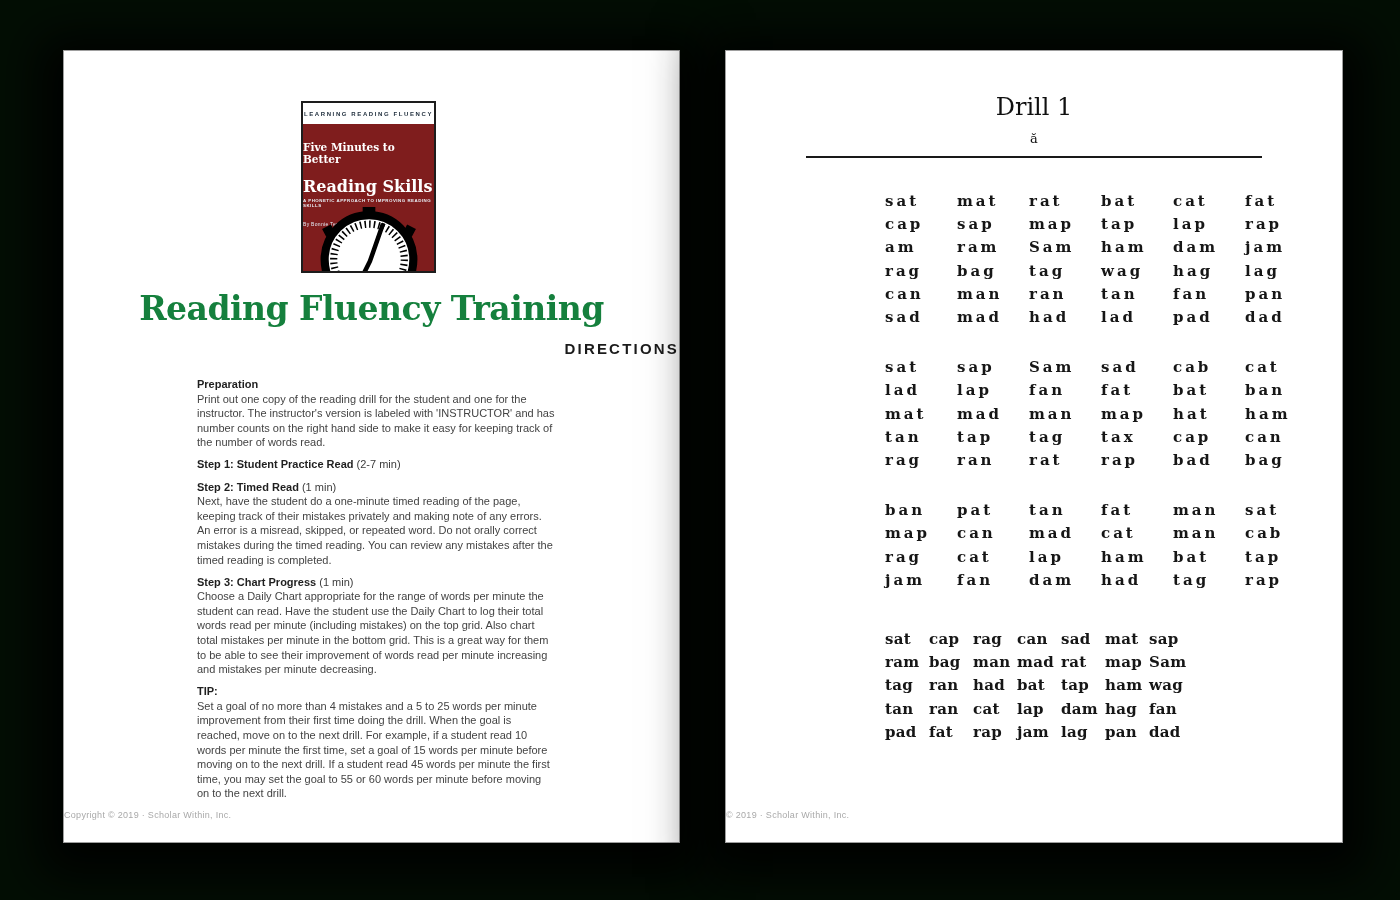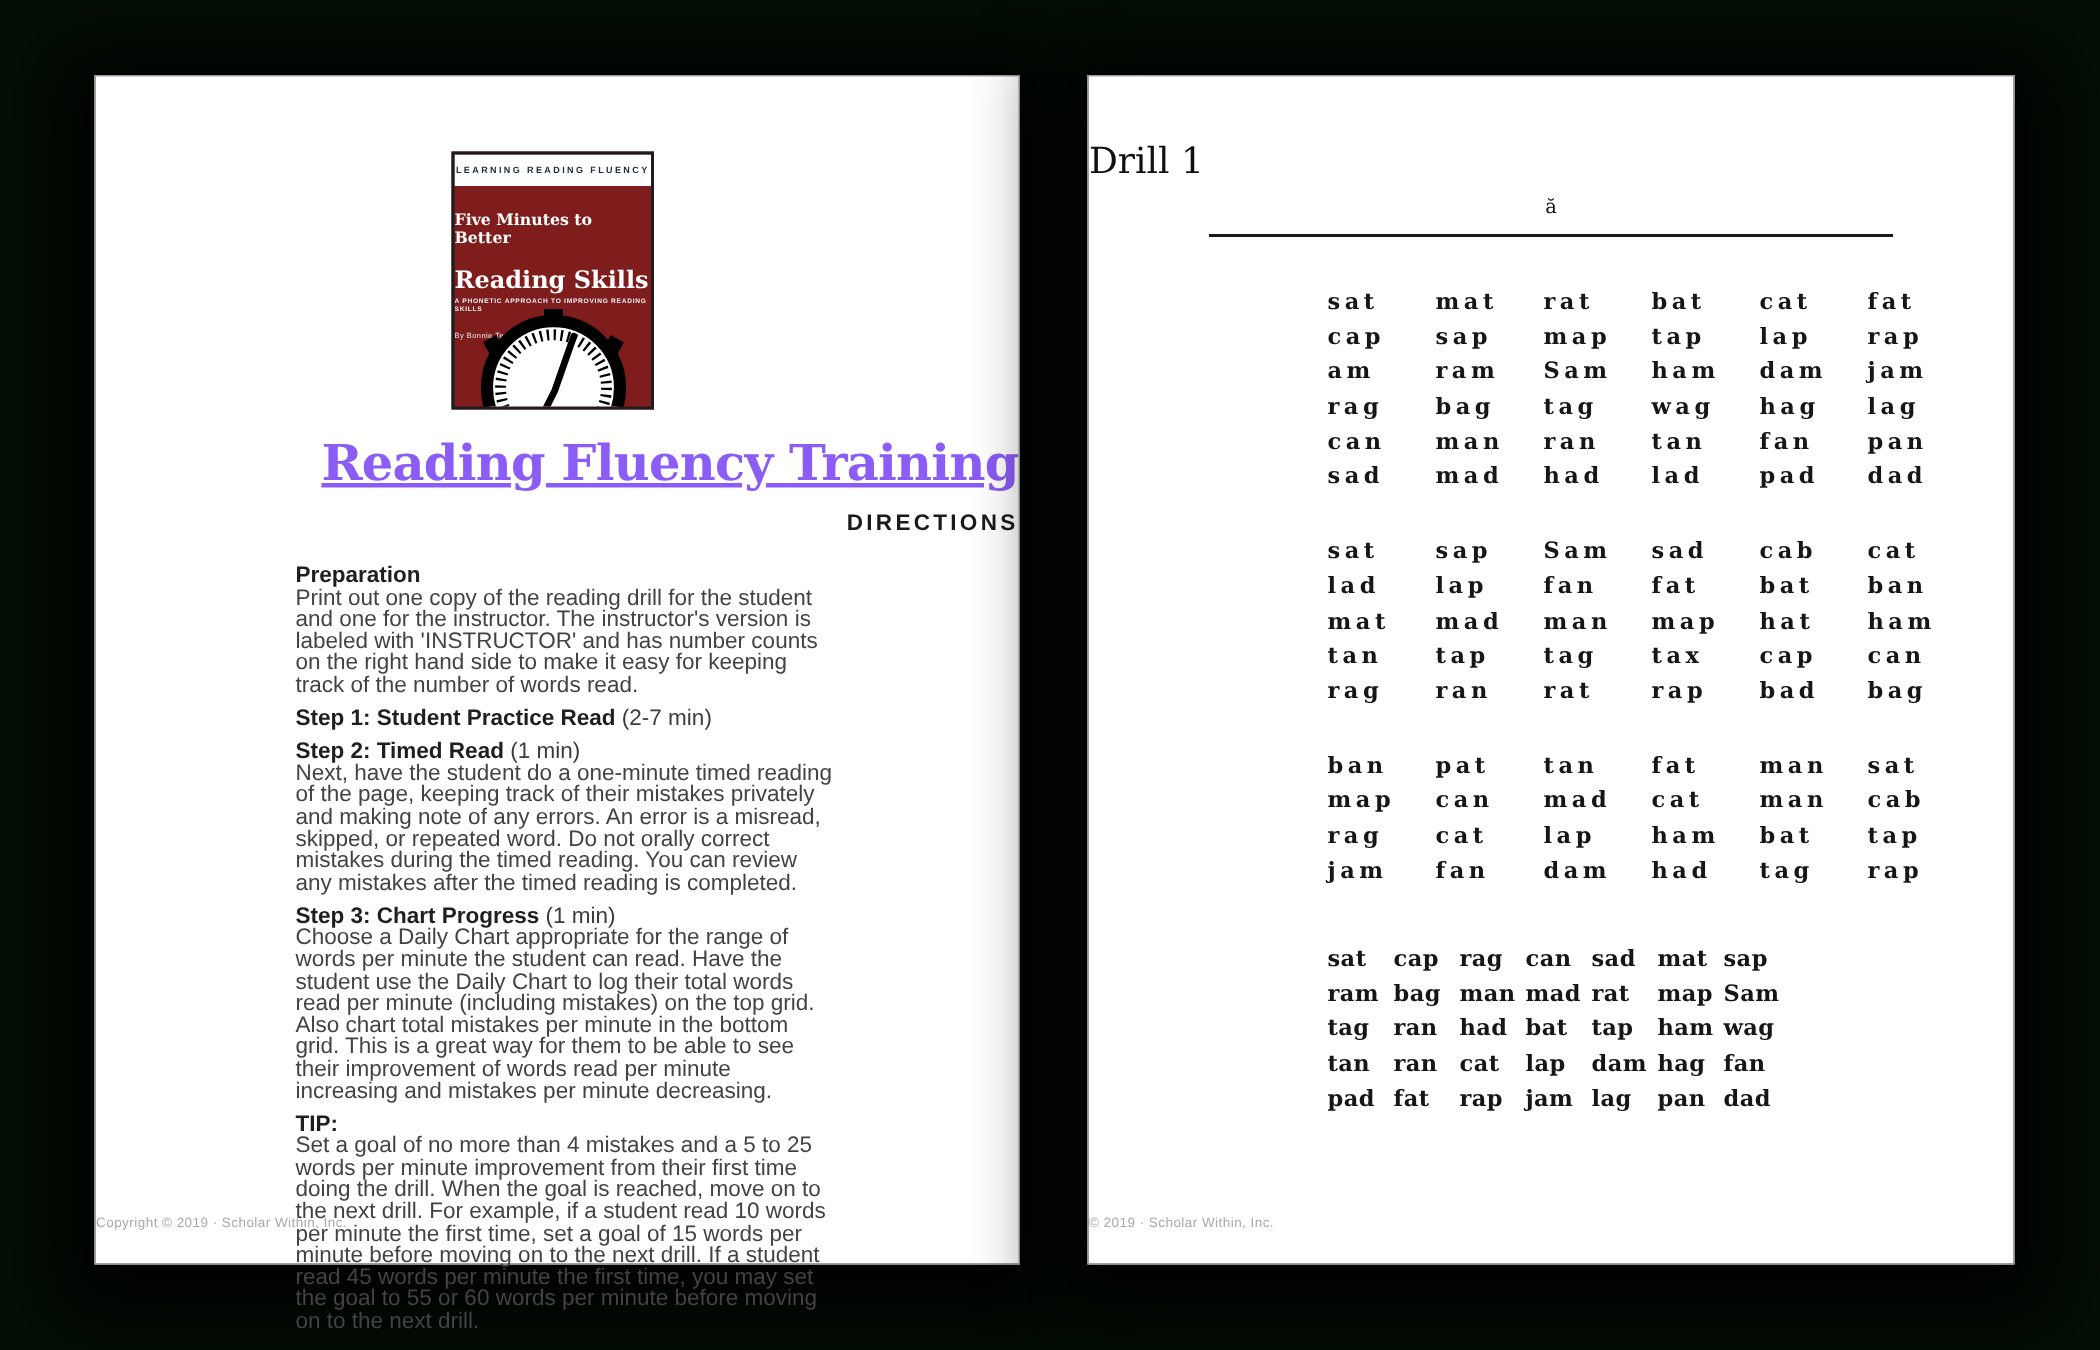--- a/index.html
+++ b/index.html
@@ -25,43 +25,43 @@
     font-family:"Liberation Sans", sans-serif;
   }
   .cover-title1 { margin-top:17px; color:#fff; font:bold 10.5px "DejaVu Serif", serif; }
   .cover-title2 { color:#fff; font:bold 16px "DejaVu Serif", serif; margin-top:12px; }
   .cover-sub { margin-top:2px; color:#e9f0f7; font-weight:bold; font-size:4.4px; letter-spacing:0.5px; }
   .cover-by  { margin-top:13px; color:#e2ebf4; font-size:5px; letter-spacing:0.3px; }
   .cover-clock { position:absolute; left:50%; bottom:-45px; transform:translateX(-50%); }
 
   
   .main-title {
-    position:absolute; top:238px; width:100%; text-align:right;
-    font:bold 33px "DejaVu Serif", serif; letter-spacing:-0.5px; color:#8b5cf6;text-decoration:underline;
+    position:absolute; top:238px; width:100%; text-align:center;
+    font:bold 33px "DejaVu Serif", serif; letter-spacing:-0.5px; color:#15803d;
   }
   .directions-sub {
     position:absolute; top:289px; width:100%; text-align:right;
     font-weight:bold; font-size:15px; letter-spacing:2.2px; color:#1b1b1b;
   }
   .sections {
     position:absolute; left:133px; top:326px; width:358px;
-    font-size:15px; line-height:14.6px; color:#434343;
+    font-size:11px; line-height:14.6px; color:#434343;
   }
   .section { margin-bottom:7.5px; }
   .section-heading { color:#1f1f1f; line-height:14.6px; }
   .section-heading b { font-weight:bold; }
   .section-heading .suffix { font-weight:normal; color:#3c3c3c; }
 
   .page-footer {
     position:absolute; bottom:22px; width:100%; text-align:left;
     font-size:9px; color:#a9a9a9; letter-spacing:0.3px;
   }
 
   
-  .drill-title { position:absolute; top:42px; width:100%; text-align:left;
+  .drill-title { position:absolute; top:42px; width:100%; text-align:center;
     font:24px "DejaVu Serif", serif; color:#101010; }
   .phoneme { position:absolute; top:80px; width:100%; text-align:center;
     font:13px "DejaVu Serif", serif; color:#101010; }
   .rule { position:absolute; top:105px; left:80px; width:456px; border-top:2px solid #191919; }
 
   .blocks { position:absolute; left:111px; top:139px; }
   .block { margin-bottom:27px; }
   .block-row { display:flex;margin-left:48px; }
   .block .word { display:block; font-family:"DejaVu Serif", serif; color:#161616;
     line-height:23.2px; white-space:nowrap; }

